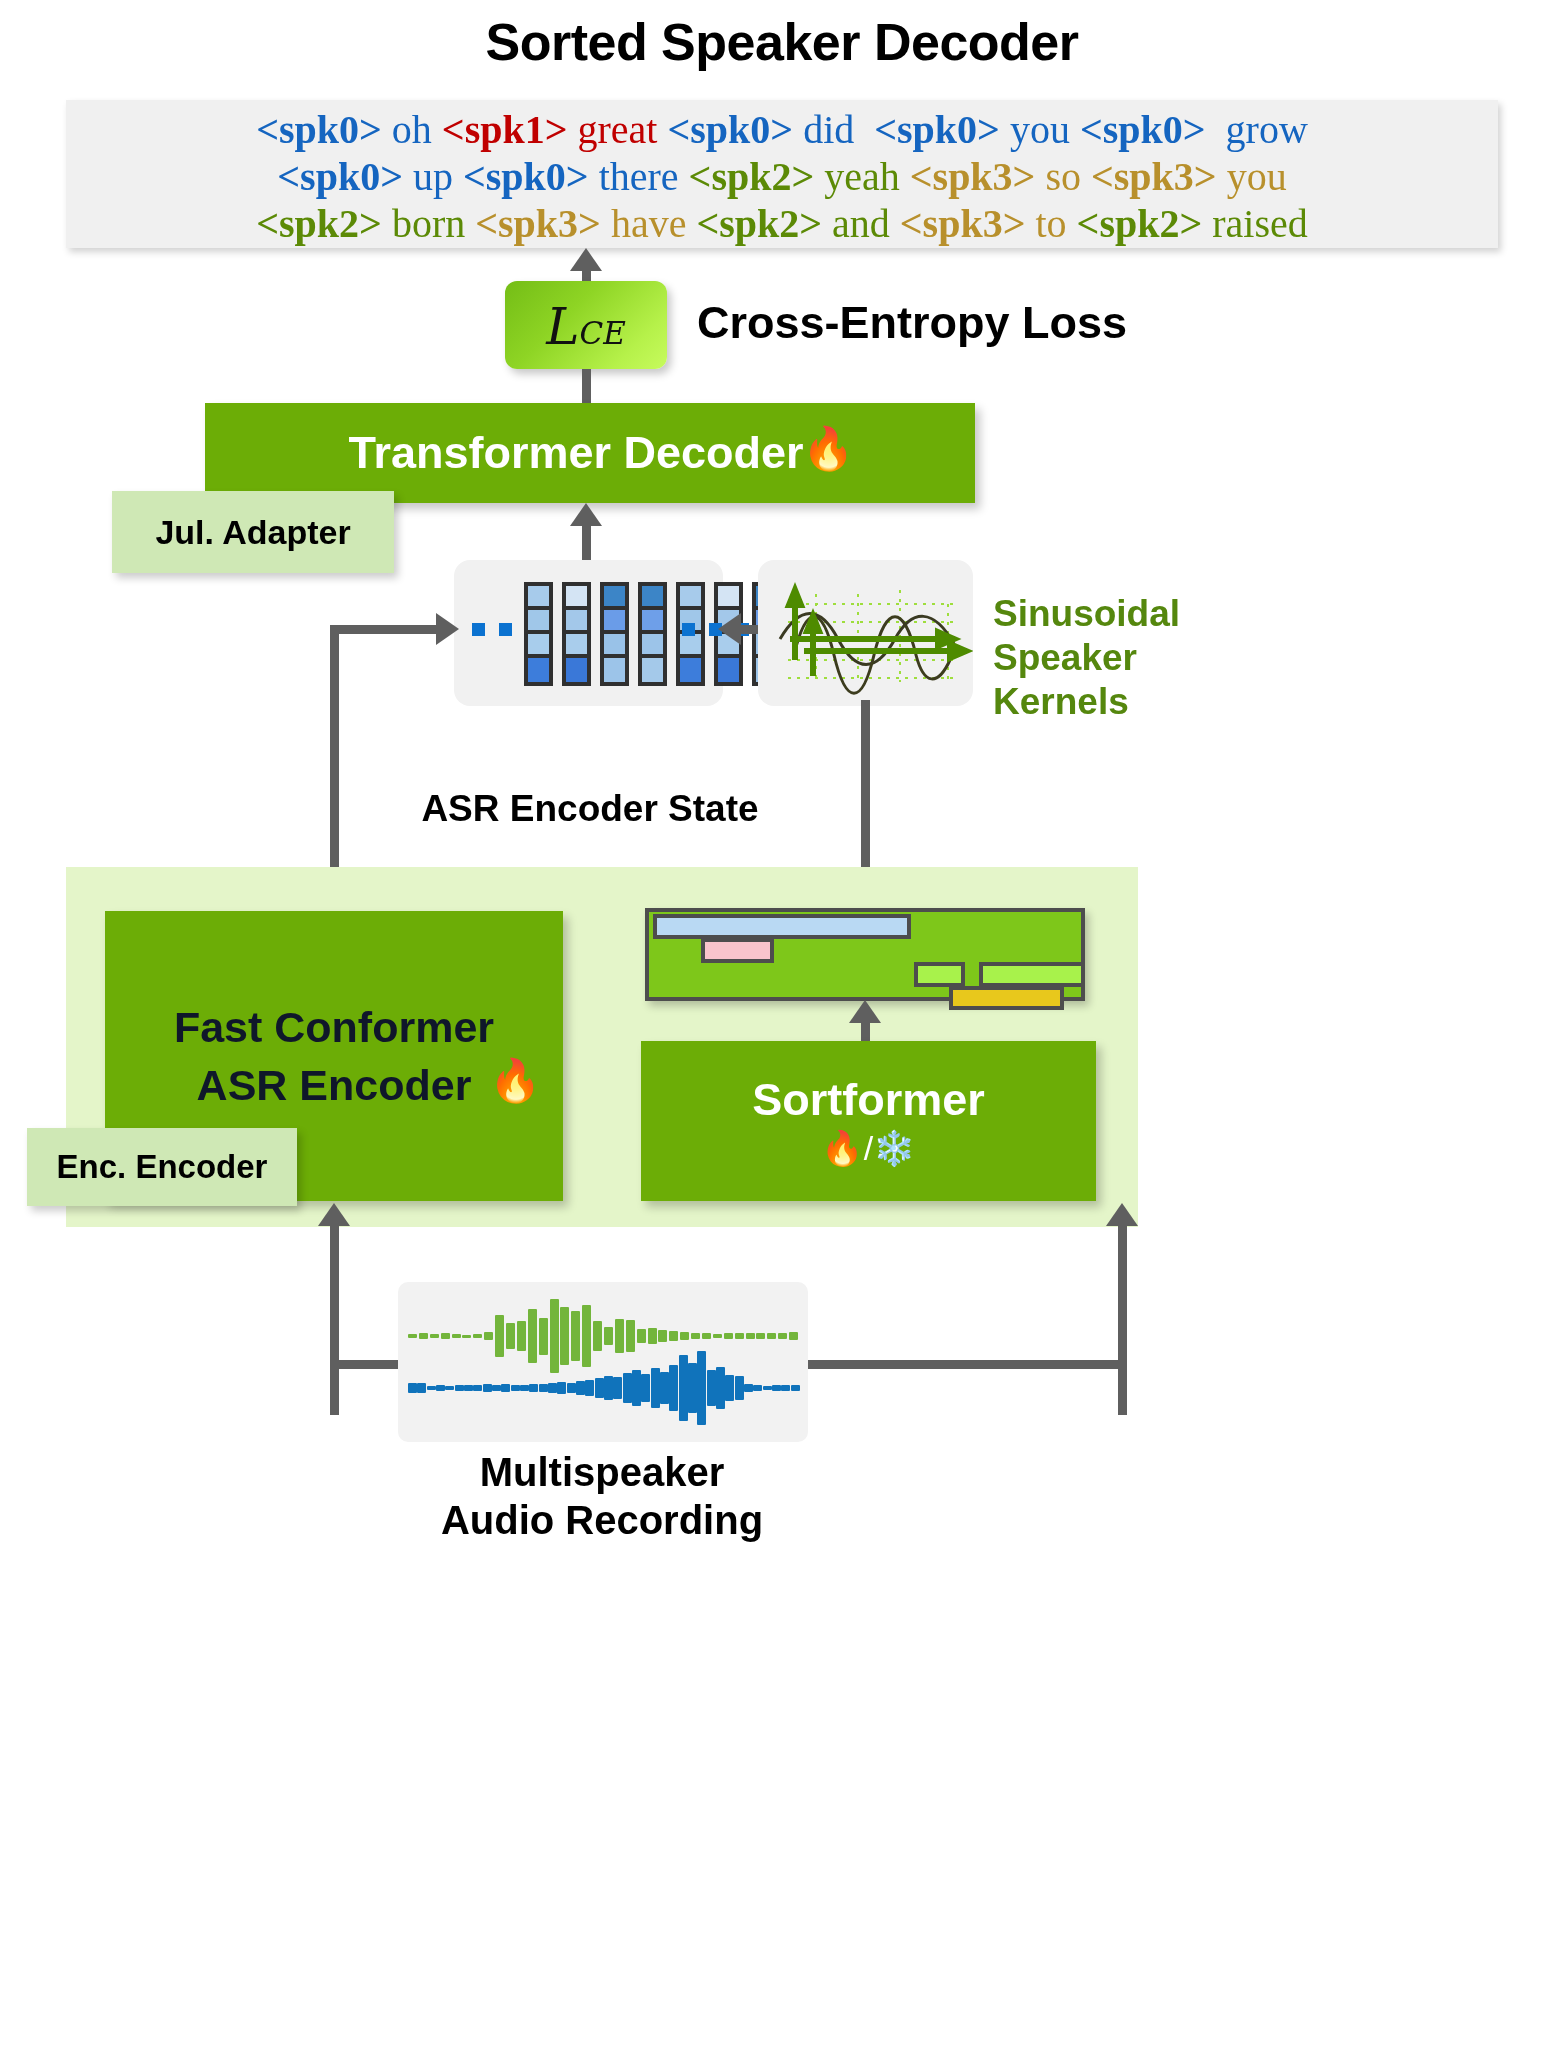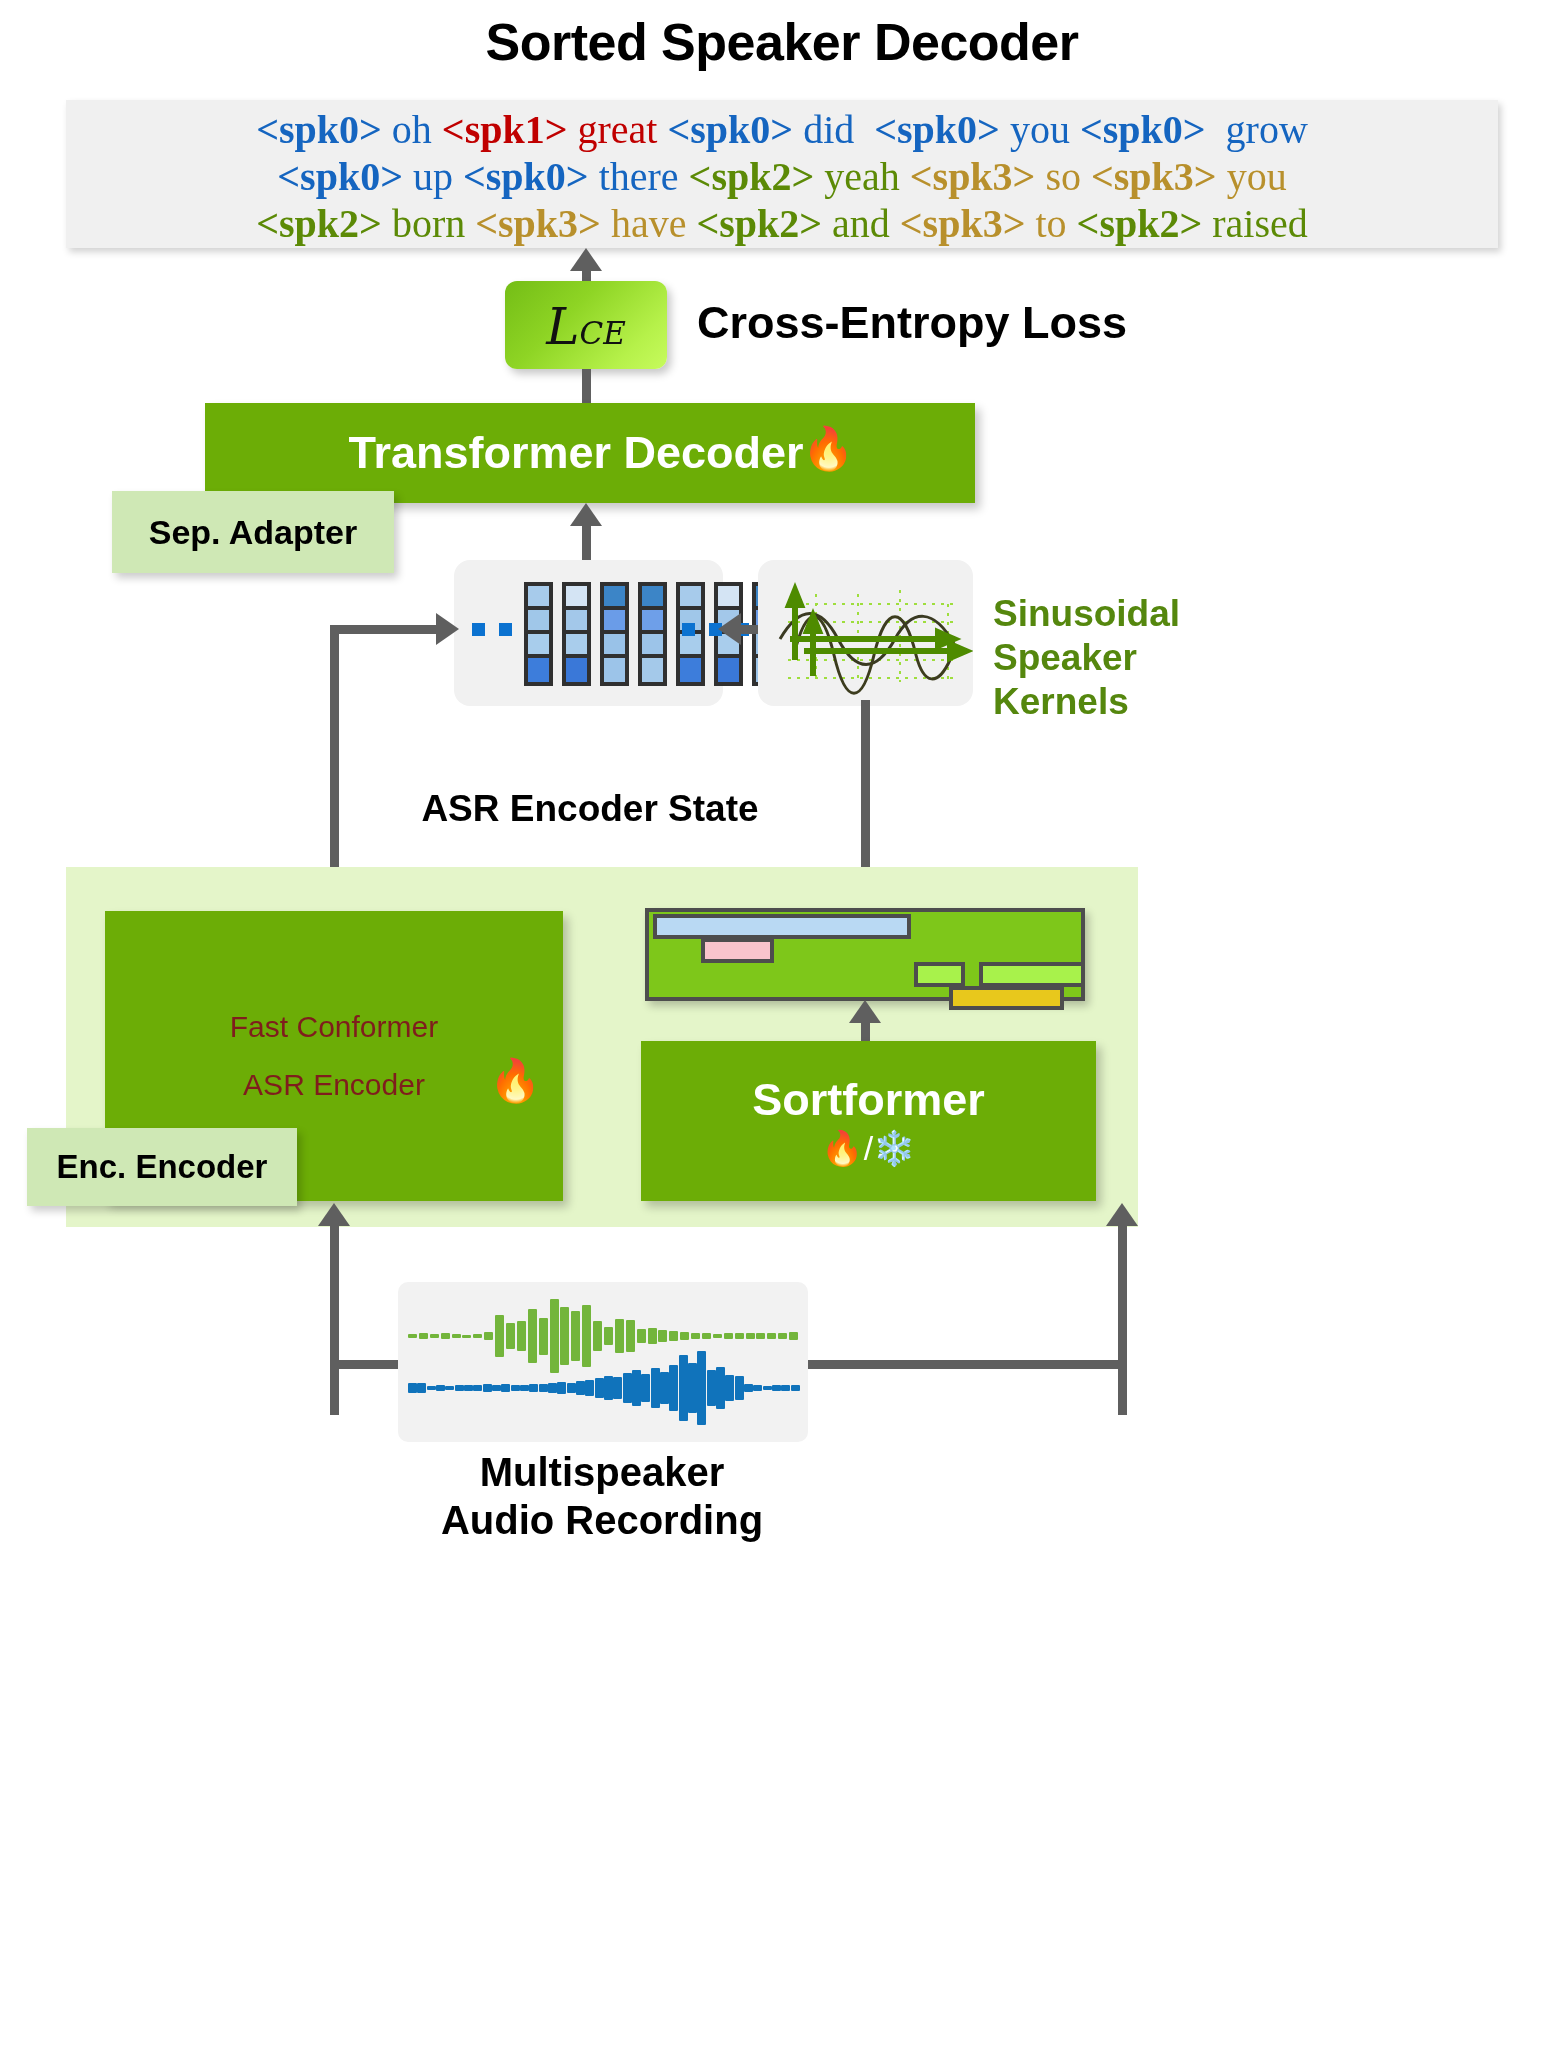--- a/index.html
+++ b/index.html
@@ -154,21 +154,21 @@
 
   
   #conformer-box {
     position: absolute; left: 105px; top: 911px;
     width: 458px; height: 290px;
     background: #6cad06;
     box-shadow: 5px 6px 9px rgba(0,0,0,0.22);
     display: flex; flex-direction: column;
     align-items: center; justify-content: center;
   }
-  .conf-line { color: #7f1d1d; font-size: 30px; font-weight: normal; line-height: 58px; }
+  .conf-line { color: #0f172a; font-size: 43px; font-weight: bold; line-height: 58px; }
   #conformer-fire { position: absolute; left: 489px; top: 1056px; font-size: 42px; }
   #enc-adapter {
     position: absolute; left: 27px; top: 1128px;
     width: 270px; height: 78px;
     background: #cfe8b5;
     box-shadow: 4px 5px 8px rgba(0,0,0,0.2);
     display: flex; align-items: center; justify-content: center;
     font-size: 33px; font-weight: bold; color: #000;
   }
 
@@ -227,21 +227,21 @@
     <span id="loss-sym"><span>L</span><span id="loss-sub">CE</span></span>
   </div>
   <div id="loss-label">Cross-Entropy Loss</div>
 
   <div class="ln vln" style="left:582px; top:369px; height:36px;"></div>
 
   <div id="decoder-box">
     <span id="decoder-label">Transformer Decoder</span>
   </div>
   <div id="decoder-fire">🔥</div>
-  <div id="dec-adapter">Sep. Adapter</div>
+  <div id="dec-adapter">Jul. Adapter</div>
 
   <div class="ln vln" style="left:582px; top:525px; height:35px;"></div>
   <div class="arrow-up" style="left:570px; top:503px;"></div>
 
   <div id="enc-state-panel">
     <div class="dot3" id="dots-left">
       <span></span>
         <span></span>
         <span></span>
     </div>

